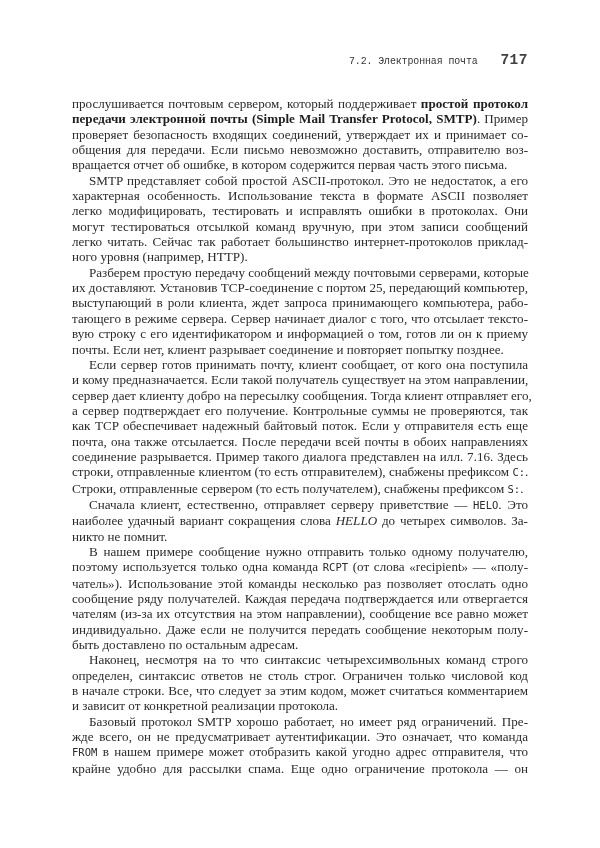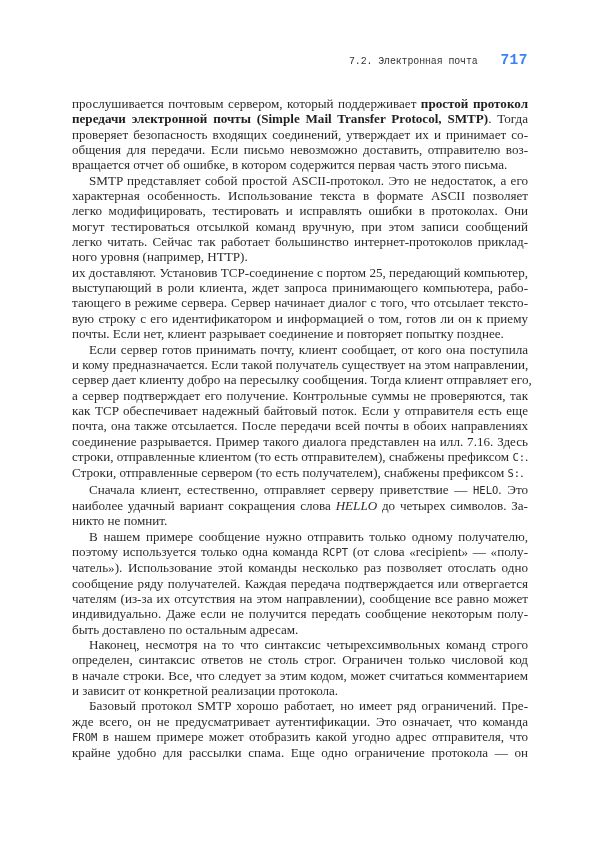--- a/index.html
+++ b/index.html
@@ -9,21 +9,21 @@
   }
   .header {
     position: absolute; top: 52px; left: 72px; width: 456px; height: 20px;
     font-family: Liberation Mono, monospace;
   }
   .running-title {
     position: absolute; right: 50px; top: 2px; font-size: 11.5px; color: #333;
     transform: scaleX(0.86); transform-origin: right center; letter-spacing: -0.1px;
   }
   .page-number {
-    position: absolute; right: 0; top: 0; font-size: 14.5px; font-weight: bold; color: #3b82f6;
+    position: absolute; right: 0; top: 0; font-size: 14.5px; font-weight: bold; color: #404040;
     letter-spacing: 0.5px;
     text-align: right;
   }
   .body-text {
     position: absolute; top: 96px; left: 72px; width: 456px;
     font-family: "Liberation Serif", serif; font-size: 13.1px; line-height: 15.35px;
     text-align: justify; hyphens: manual; color: #2b2b2b;
   }
   .line { display: block; text-align: justify; text-align-last: justify; white-space: nowrap; }
   .line.last { text-align-last: left; }
@@ -36,34 +36,35 @@
 <body>
 
 <div class="header">
   <span class="running-title">7.2. Электронная почта</span>
   <span class="page-number">717</span>
 </div>
 
 <div class="body-text" id="body">
     <div>
       <span class="line"><span>прослушивается почтовым сервером, который поддерживает </span><b>простой протокол</b></span>
-      <span class="line"><b>передачи электронной почты (Simple Mail Transfer Protocol, SMTP)</b><span>. Тогда</span></span>
+      <span class="line"><b>передачи электронной почты (Simple Mail Transfer Protocol, SMTP)</b><span>. Пример</span></span>
       <span class="line"><span>проверяет безопасность входящих соединений, утверждает их и принимает со-</span></span>
       <span class="line"><span>общения для передачи. Если письмо невозможно доставить, отправителю воз-</span></span>
       <span class="line last"><span>вращается отчет об ошибке, в котором содержится первая часть этого письма.</span></span>
     </div>
     <div>
       <span class="line indent"><span>SMTP представляет собой простой ASCII-протокол. Это не недостаток, а его</span></span>
       <span class="line"><span>характерная особенность. Использование текста в формате ASCII позволяет</span></span>
       <span class="line"><span>легко модифицировать, тестировать и исправлять ошибки в протоколах. Они</span></span>
       <span class="line"><span>могут тестироваться отсылкой команд вручную, при этом записи сообщений</span></span>
       <span class="line"><span>легко читать. Сейчас так работает большинство интернет-протоколов приклад-</span></span>
       <span class="line last"><span>ного уровня (например, HTTP).</span></span>
     </div>
     <div>
+      <span class="line indent"><span>Разберем простую передачу сообщений между почтовыми серверами, которые</span></span>
       <span class="line"><span>их доставляют. Установив TCP-соединение с портом 25, передающий компьютер,</span></span>
       <span class="line"><span>выступающий в роли клиента, ждет запроса принимающего компьютера, рабо-</span></span>
       <span class="line"><span>тающего в режиме сервера. Сервер начинает диалог с того, что отсылает тексто-</span></span>
       <span class="line"><span>вую строку с его идентификатором и информацией о том, готов ли он к приему</span></span>
       <span class="line last"><span>почты. Если нет, клиент разрывает соединение и повторяет попытку позднее.</span></span>
     </div>
     <div>
       <span class="line indent"><span>Если сервер готов принимать почту, клиент сообщает, от кого она поступила</span></span>
       <span class="line"><span>и кому предназначается. Если такой получатель существует на этом направлении,</span></span>
       <span class="line"><span>сервер дает клиенту добро на пересылку сообщения. Тогда клиент отправляет его,</span></span>

